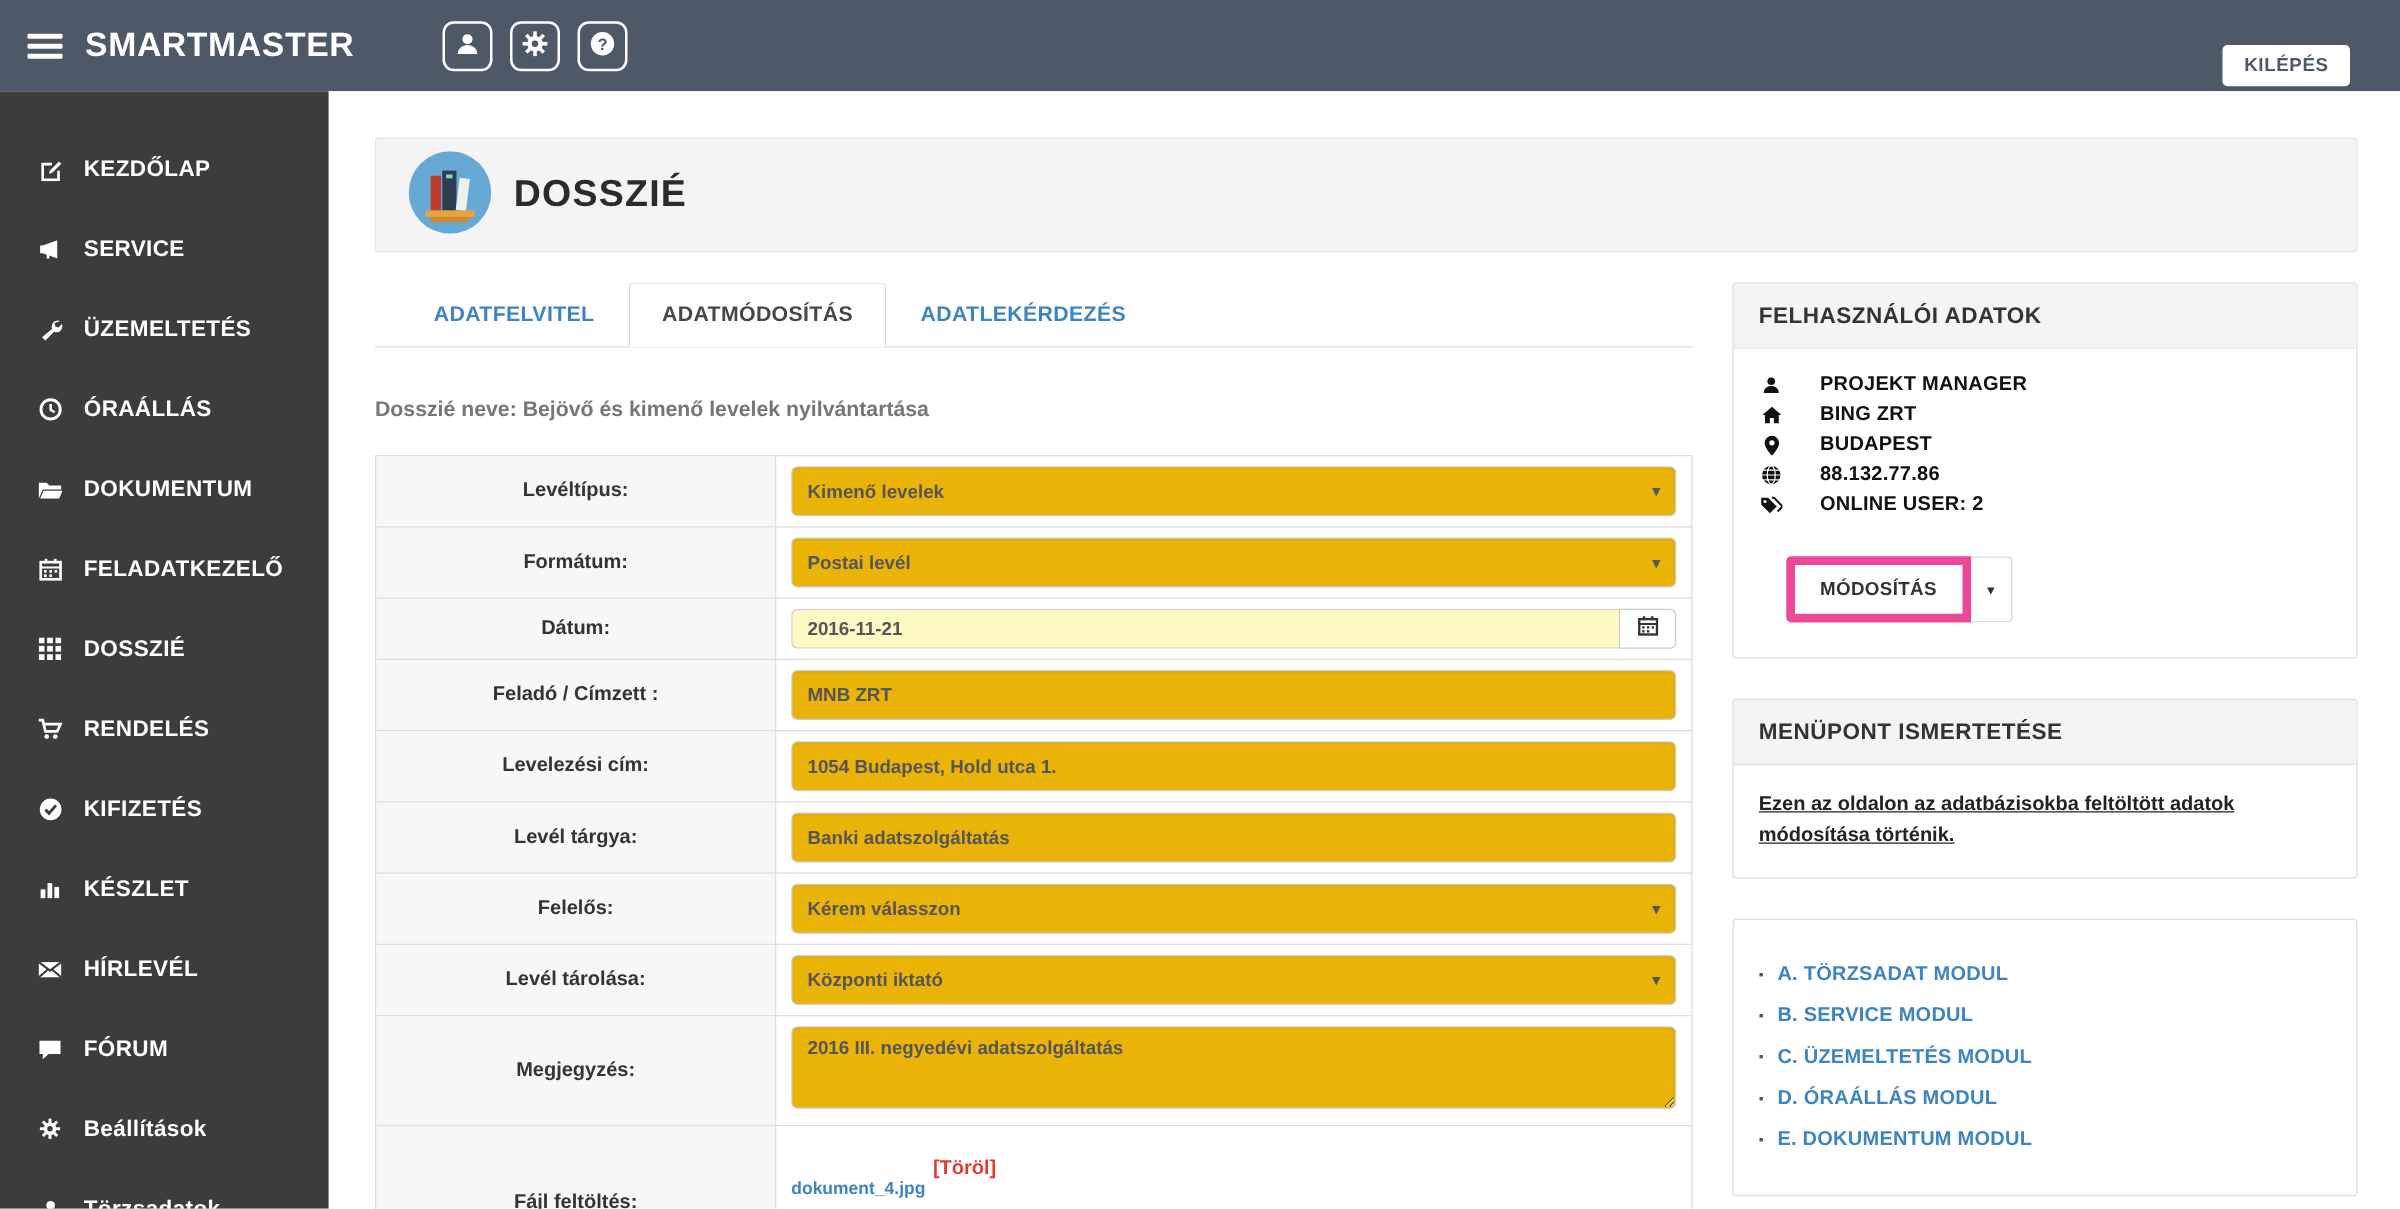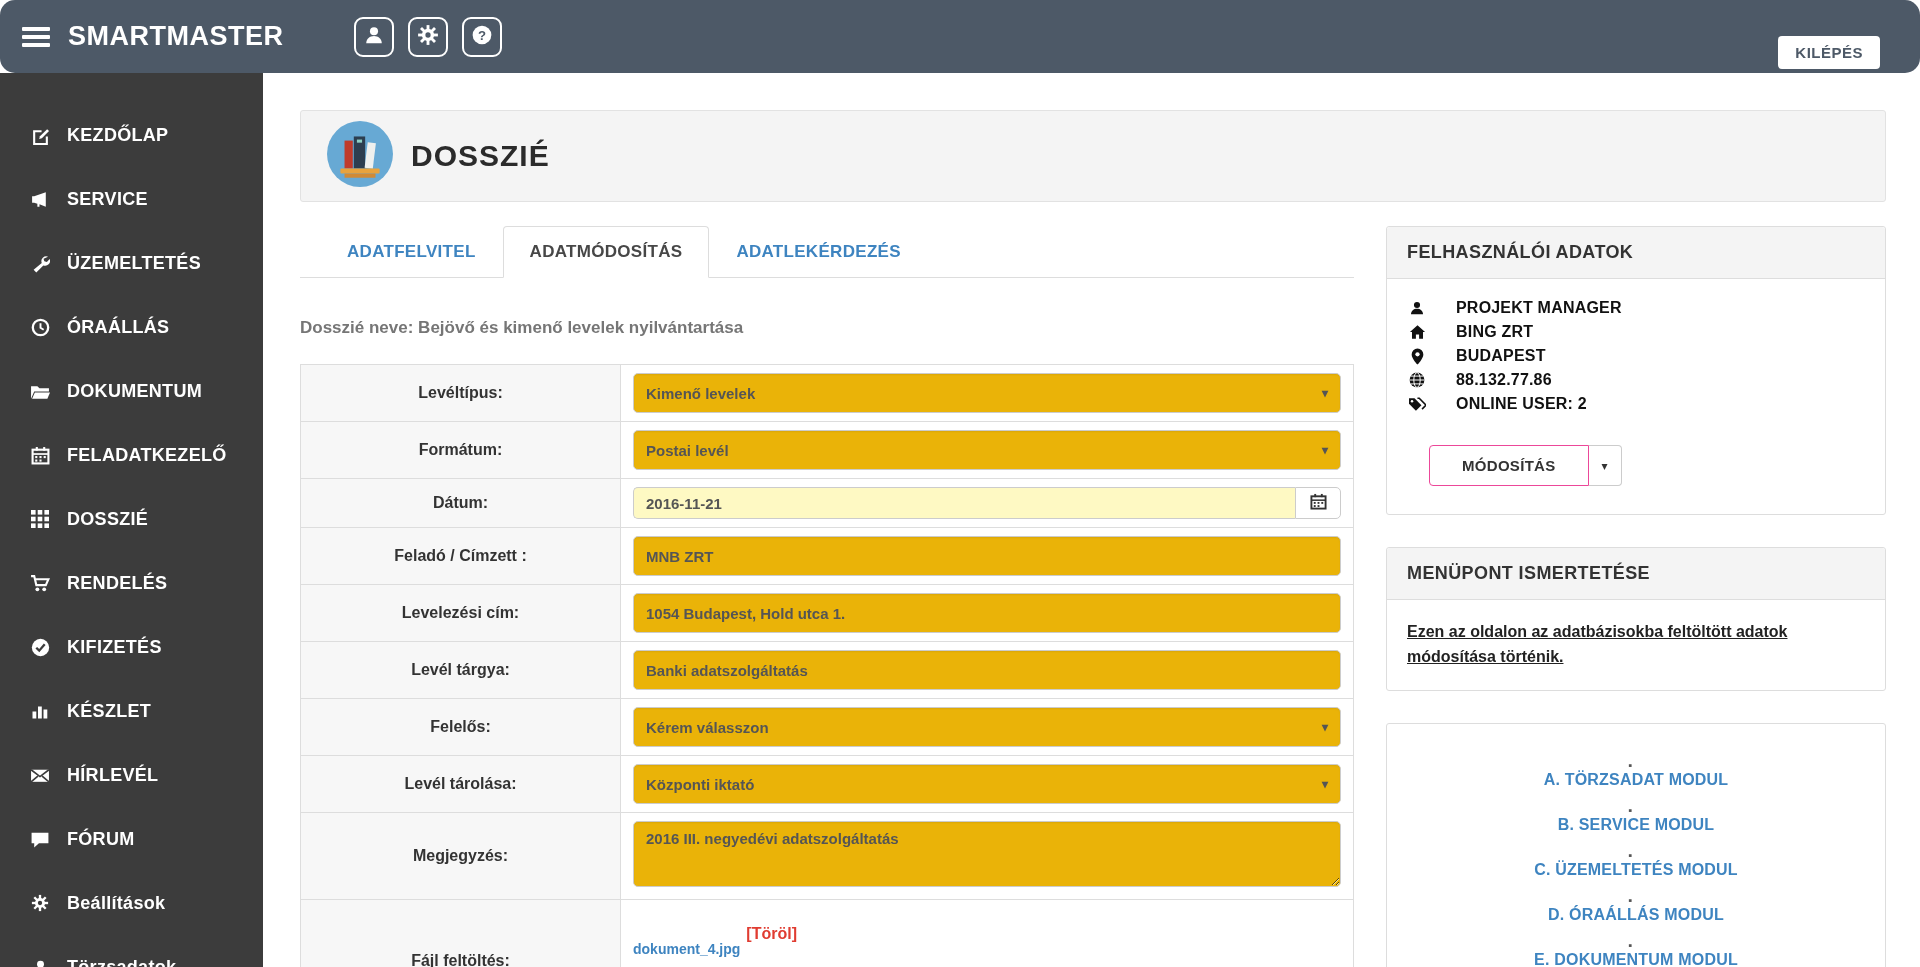--- a/index.html
+++ b/index.html
@@ -1,21 +1,21 @@
 <!DOCTYPE html>
 <html><head>
 <meta charset="utf-8">
 <style>
   * { box-sizing: border-box; margin: 0; padding: 0; }
   html,body { width:1920px; height:967px; overflow:hidden; background:#fff;
     font-family:"Liberation Sans", sans-serif; }
   .app { width:1920px; height:967px; display:flex; flex-direction:column; }
 
   
-  .topbar { height:73px; background:#4d5967; display:flex; align-items:center; flex:none;border-radius:15px; }
+  .topbar { height:73px; background:#4d5967; display:flex; align-items:center; flex:none; }
   .hamburger { margin-left:22px; cursor:pointer; }
   .hamburger .bar { width:28px; height:4px; background:#fff; border-radius:1px; margin:4px 0; }
   .brand { color:#fff; font-size:27px; font-weight:bold; letter-spacing:.5px; margin-left:18px; }
   .topbar-icons { display:flex; gap:14px; margin-left:70px; }
   .tb-btn { width:40px; height:40px; border:2px solid #fff; border-radius:9px; background:transparent;
     display:flex; align-items:center; justify-content:center; cursor:pointer; }
   .spacer { flex:1; }
   .logout-btn { margin-right:40px; background:#fff; color:#4d5967; font-weight:bold; font-size:15px;
     border:none; border-radius:4px; padding:8px 17px; letter-spacing:.5px; cursor:pointer;margin-top:32px; }
 
@@ -77,27 +77,27 @@
 
   
   .panel { border:1px solid #ddd; border-radius:3px; margin-bottom:32px; background:#fff; }
   .panel-h { background:#f4f4f4; border-bottom:1px solid #ddd; padding:15px 20px; font-size:18px;
     font-weight:bold; color:#333; letter-spacing:.4px; border-radius:3px 3px 0 0; }
   .panel-b { padding:20px; }
   .u-item { display:flex; align-items:center; gap:29px; margin-bottom:6px; }
   .u-item .u-icon { width:20px; display:flex; justify-content:center; flex:none; }
   .u-item .u-text { font-size:16px; font-weight:bold; color:#111; letter-spacing:.2px; }
   .split-btn { display:inline-flex; margin:26px 0 8px 22px; }
-  .split-main { background:#fff; border:1px solid #ec4899; border-radius:4px 0 0 4px; padding:11px 32px;
+  .split-main { background:#fff; border:7px solid #ec4899; border-radius:4px 0 0 4px; padding:11px 20px;
     font-size:15px; font-weight:bold; color:#333; letter-spacing:.3px; cursor:pointer; }
   .split-caret { background:#fff; border:1px solid #ccc; border-left:none; border-radius:0 4px 4px 0;
     padding:11px 13px; cursor:pointer; color:#333; font-size:12px; display:flex; align-items:center; }
   .split-caret::before { content:"▾"; }
   .info-text { font-size:16px; font-weight:bold; color:#222; line-height:1.55;text-decoration:underline; }
-  .dl-item { display:flex; align-items:center; margin:15px 0; cursor:pointer;flex-direction:column; }
+  .dl-item { display:flex; align-items:center; margin:15px 0; cursor:pointer; }
   .dl-item .bullet { color:#555; font-size:11px; margin-right:11px; }
   .dl-item .bullet::before { content:"▪"; }
   .dl-link { color:#3e84c0; font-size:16px; font-weight:bold; text-decoration:none; letter-spacing:.2px; }
 </style>
 </head>
 <body>
 
 <div class="app">
 
   <div class="topbar">

